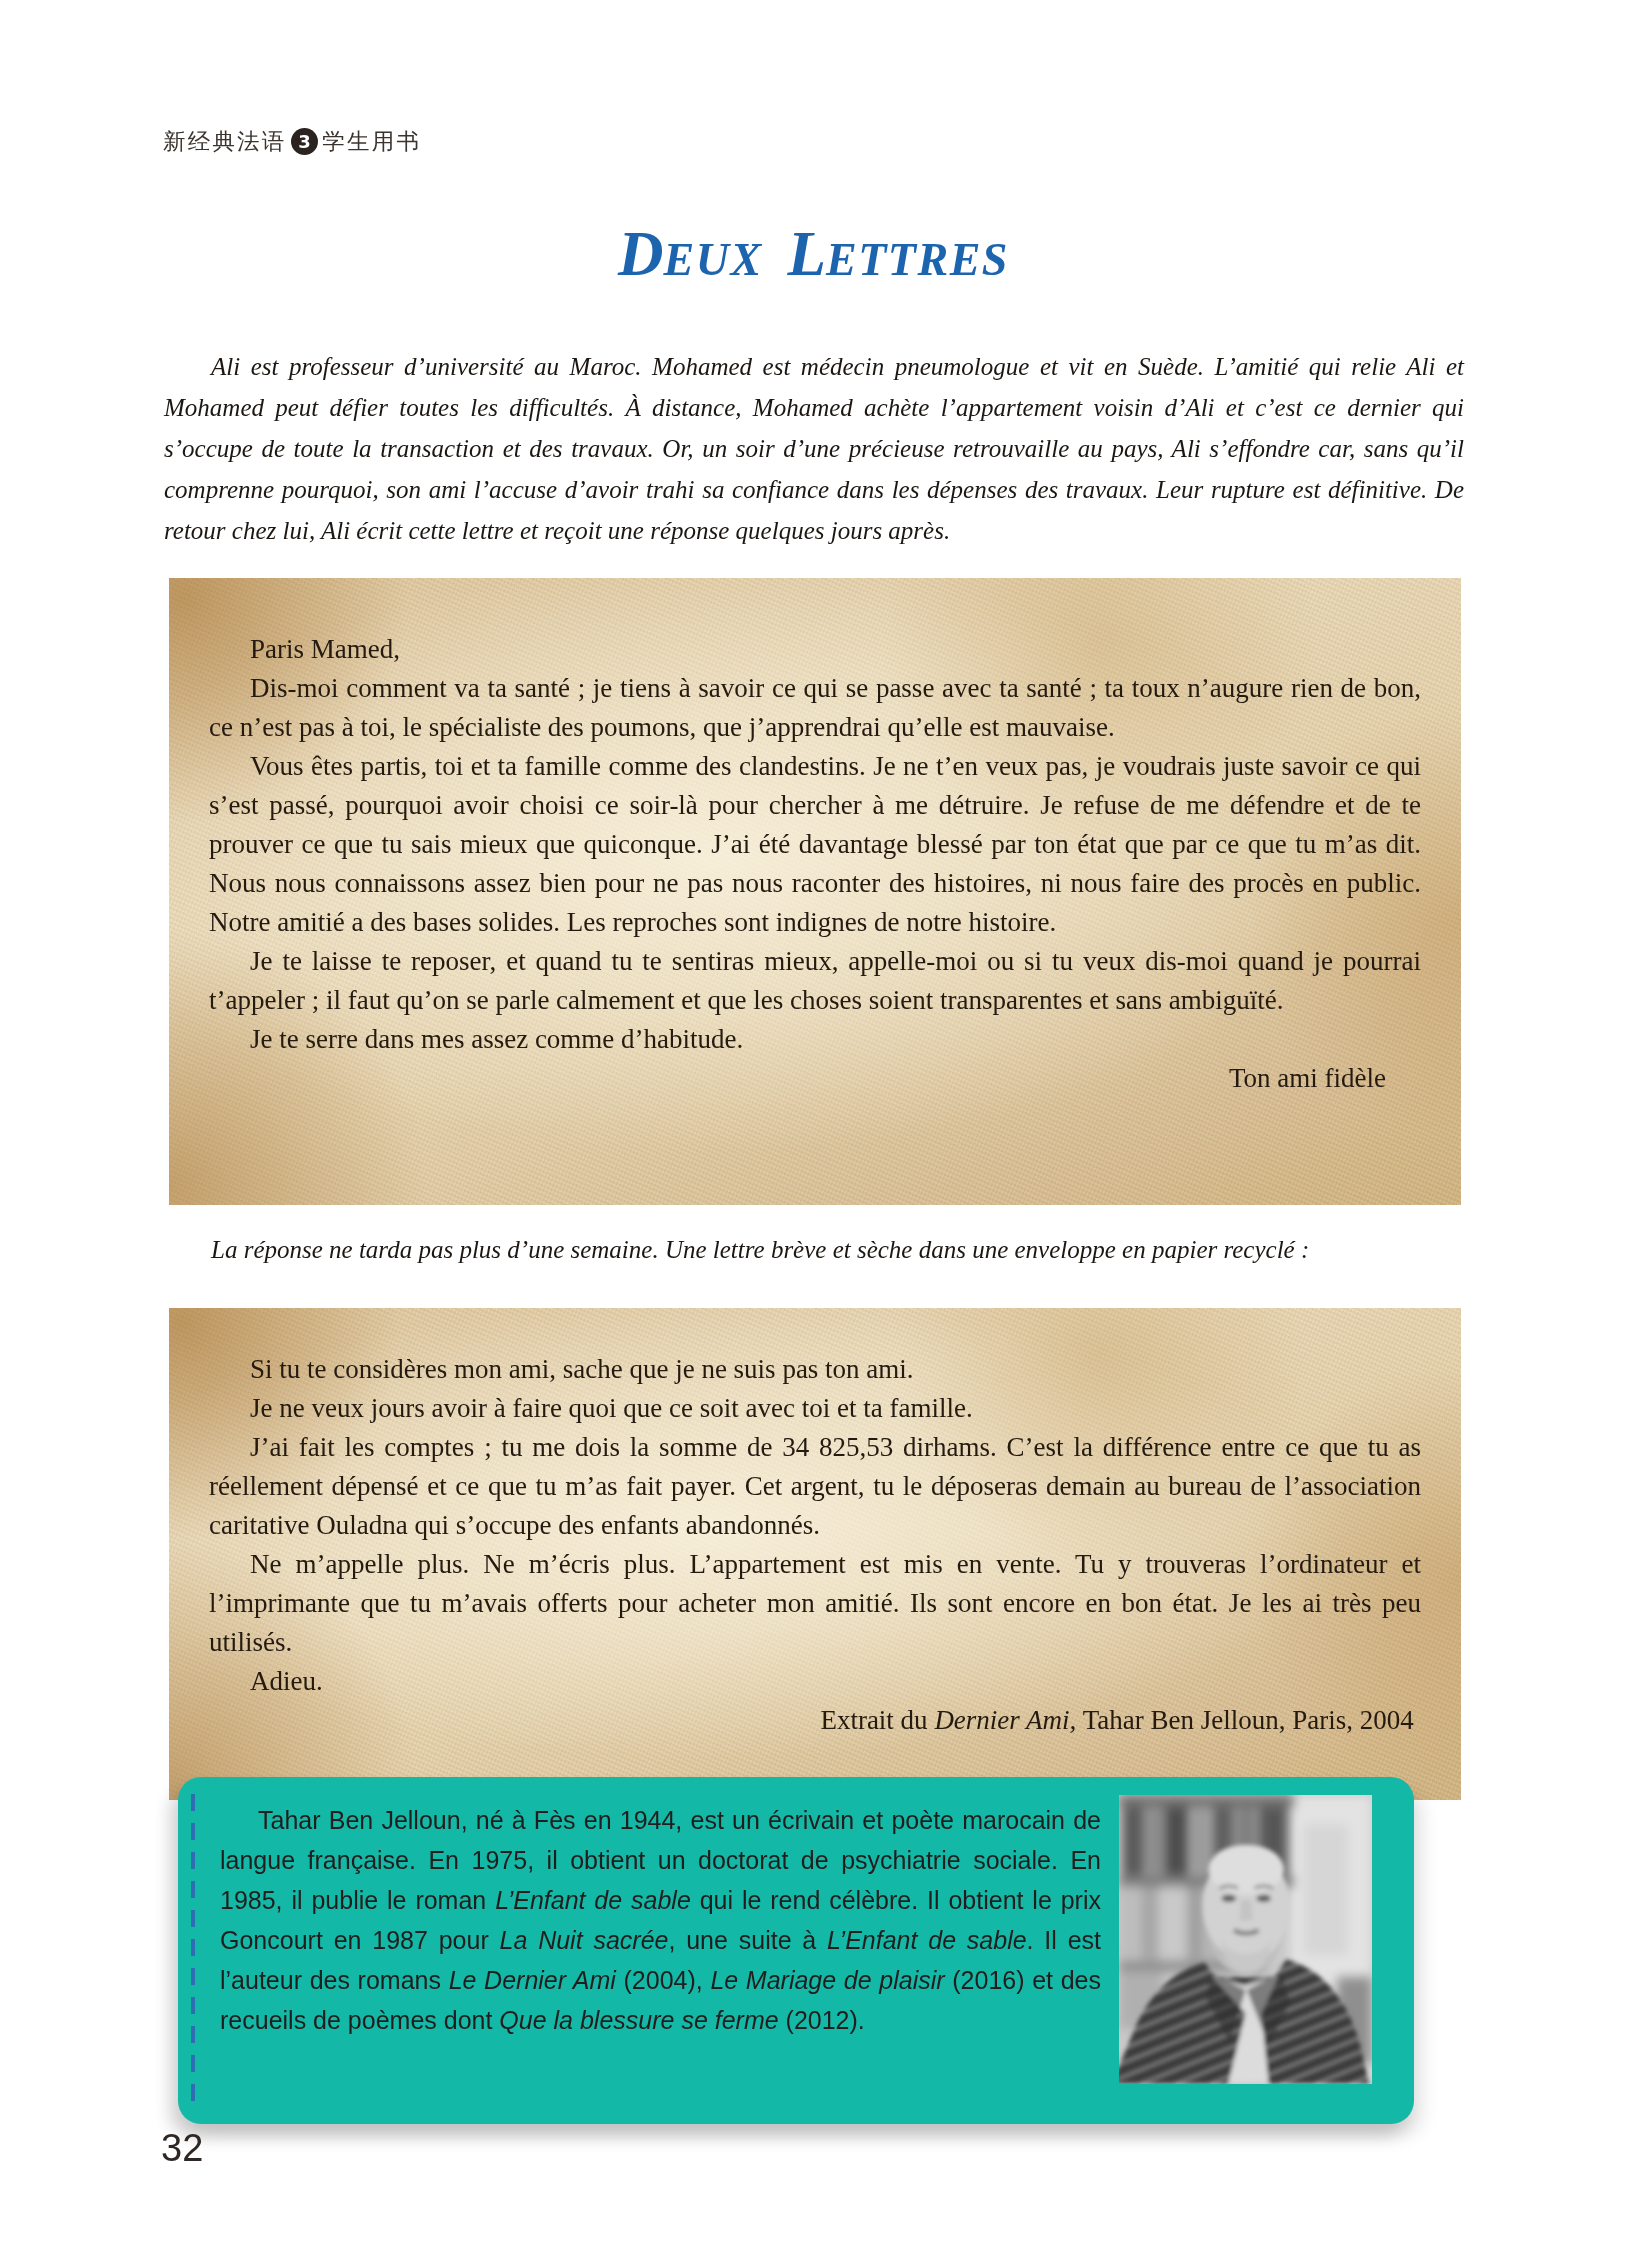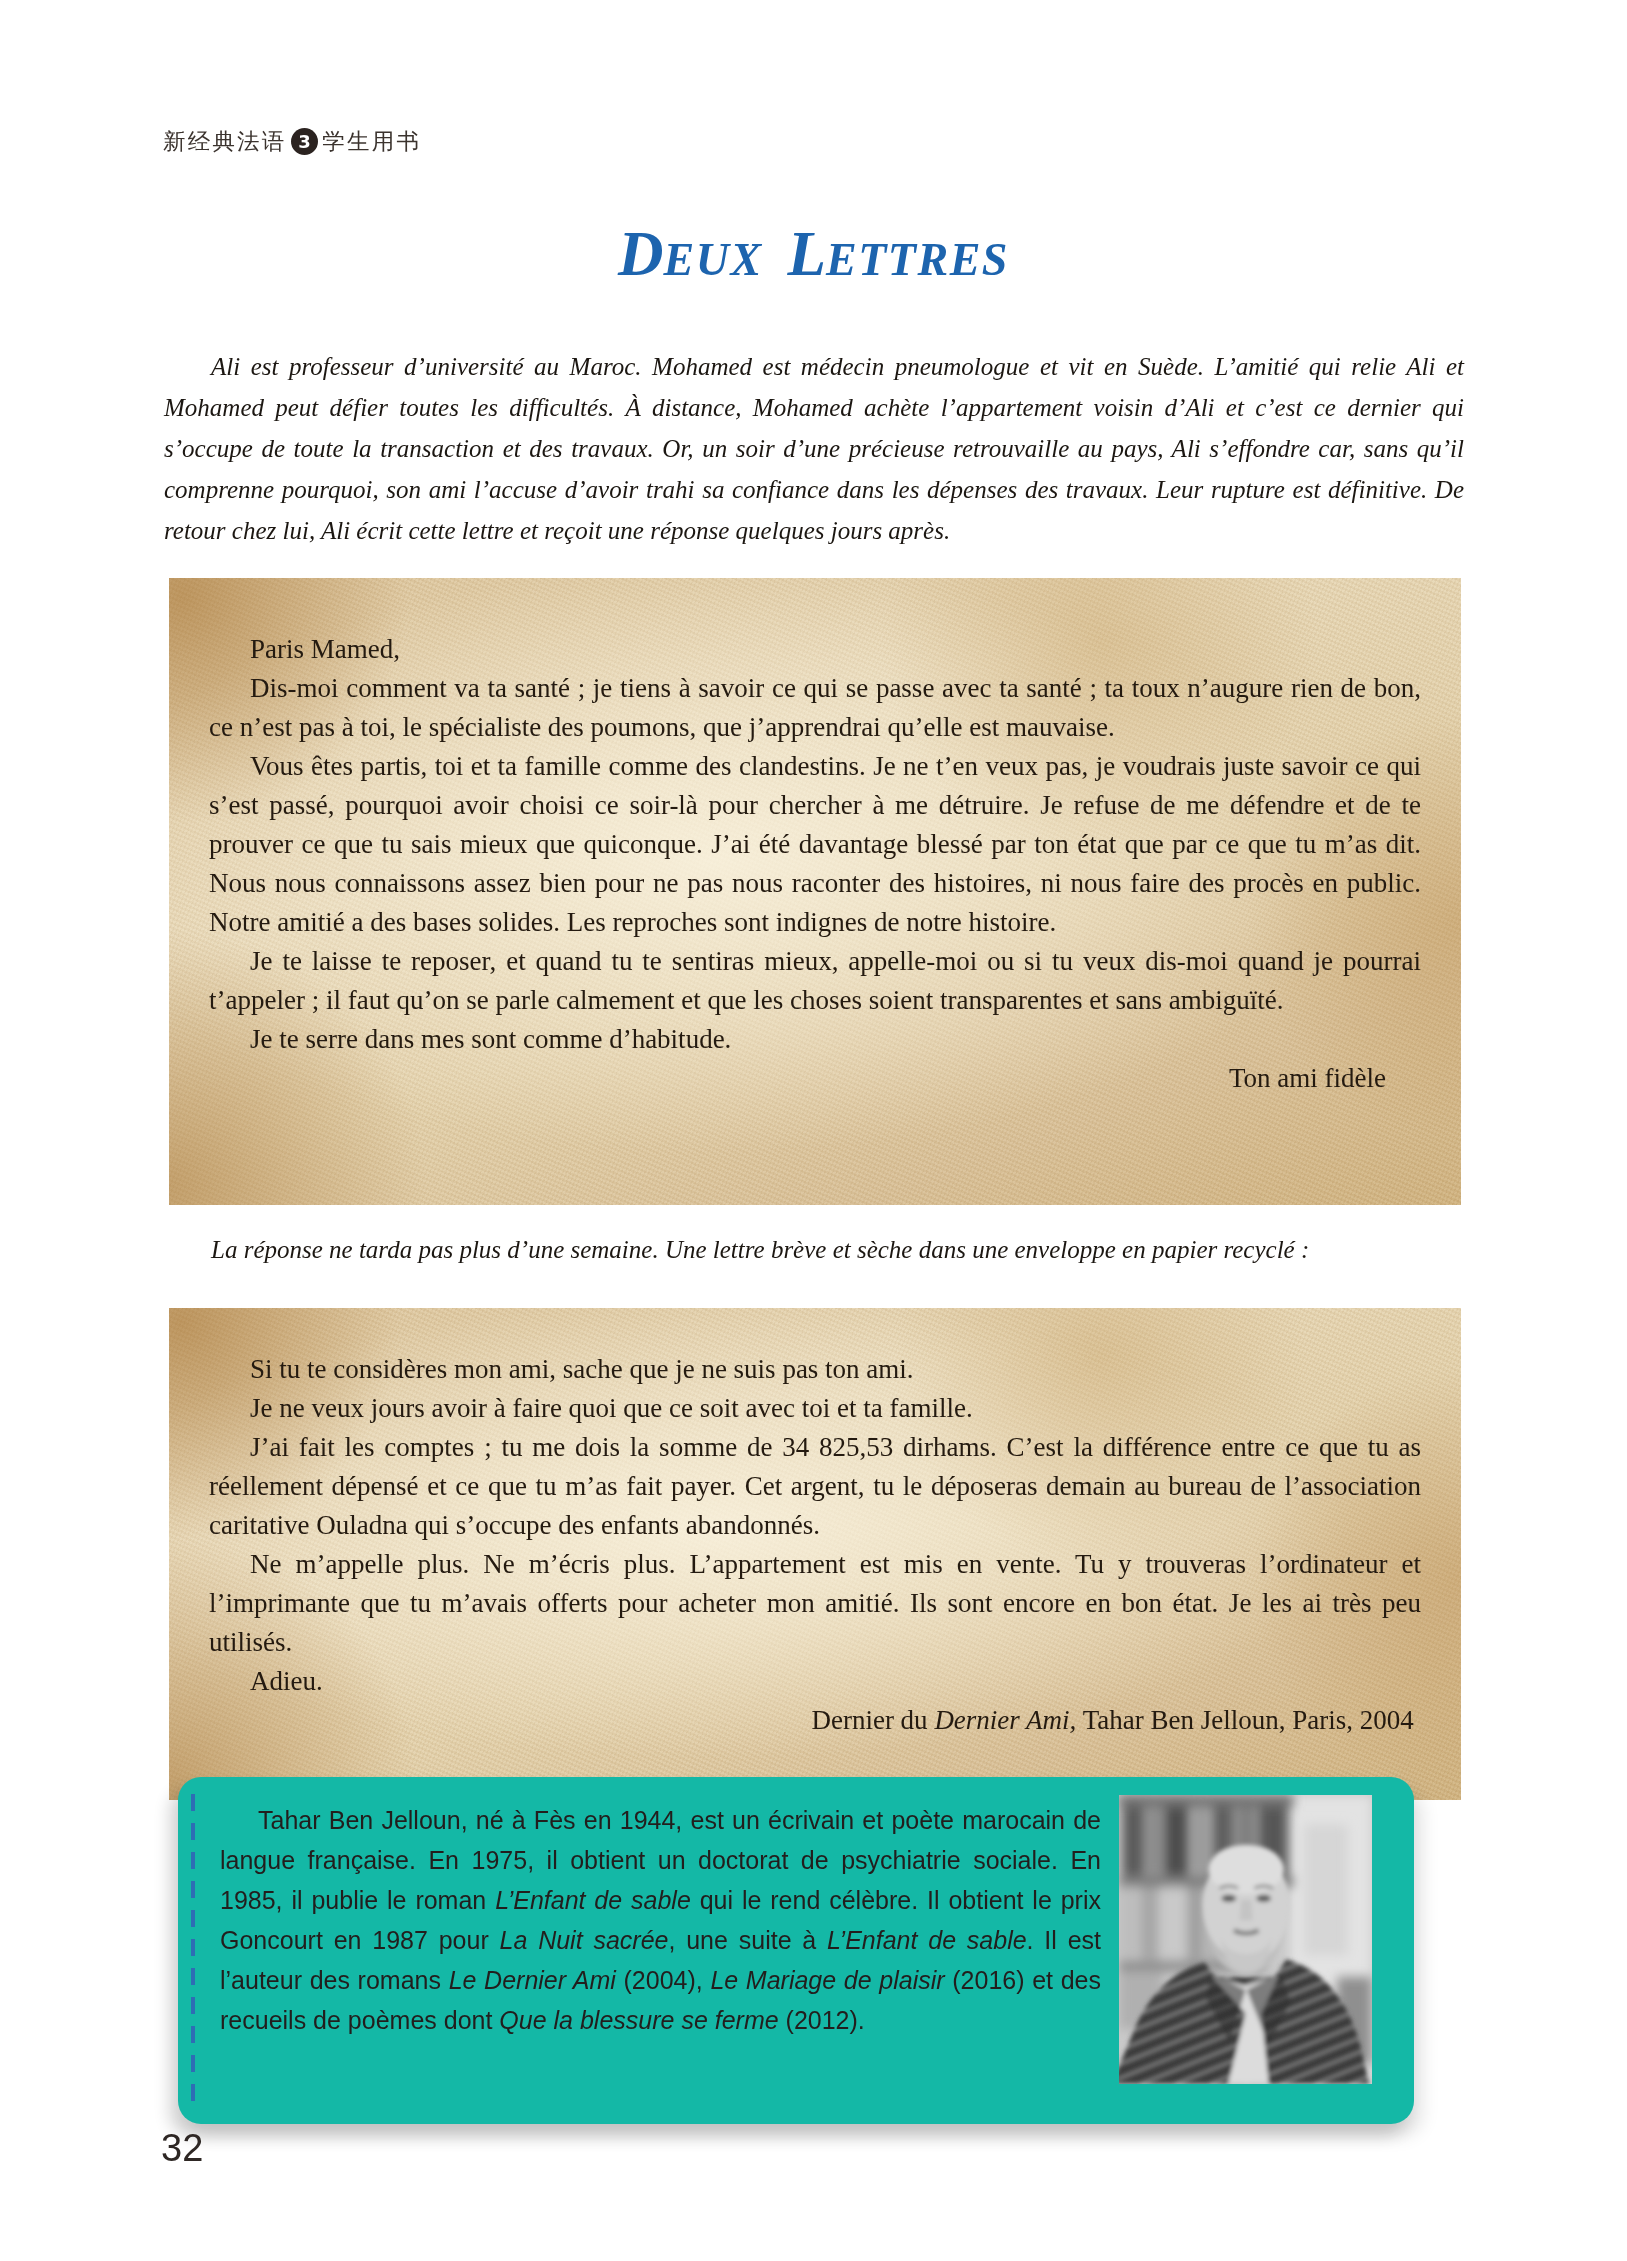--- a/index.html
+++ b/index.html
@@ -74,36 +74,36 @@
 </div>
 
 <div class="intro">Ali est professeur d’université au Maroc. Mohamed est médecin pneumologue et vit en Suède.  L’amitié qui relie Ali et Mohamed peut défier toutes les difficultés. À distance, Mohamed achète l’appartement voisin d’Ali et c’est ce dernier qui s’occupe de toute la transaction et des travaux. Or, un soir d’une précieuse retrouvaille au pays, Ali s’effondre car, sans qu’il comprenne pourquoi, son ami l’accuse d’avoir trahi sa confiance dans les dépenses des travaux. Leur rupture est définitive. De retour chez lui, Ali écrit cette lettre et reçoit une réponse quelques jours après.</div>
 
 <div class="parchment" id="letter1">
   <p class="salutation">Paris Mamed,</p>
   <div>
       <p class="lpara">Dis-moi comment va ta santé ; je tiens à savoir ce qui se passe avec ta santé ; ta toux n’augure rien de bon, ce n’est pas à toi, le spécialiste des poumons, que j’apprendrai qu’elle est mauvaise.</p>
       <p class="lpara">Vous êtes partis, toi et ta famille comme des clandestins. Je ne t’en veux pas, je voudrais juste savoir ce qui s’est passé, pourquoi avoir choisi ce soir-là pour chercher à me détruire. Je refuse de me défendre et de te prouver ce que tu sais mieux que quiconque. J’ai été davantage blessé par ton état que par ce que tu m’as dit. Nous nous connaissons assez bien pour ne pas nous raconter des histoires, ni nous faire des procès en public. Notre amitié a des bases solides. Les reproches sont indignes de notre histoire.</p>
       <p class="lpara">Je te laisse te reposer, et quand tu te sentiras mieux, appelle-moi ou si tu veux dis-moi quand je pourrai t’appeler ; il faut qu’on se parle calmement et que les choses soient transparentes et sans ambiguïté.</p>
-      <p class="lpara">Je te serre dans mes sont comme d’habitude.</p>
+      <p class="lpara">Je te serre dans mes assez comme d’habitude.</p>
     </div>
   <p class="signature">Ton ami fidèle</p>
 </div>
 
 <div class="narration">La réponse ne tarda pas plus d’une semaine. Une lettre brève et sèche dans une enveloppe en papier recyclé :</div>
 
 <div class="parchment" id="letter2">
   <div>
       <p class="lpara">Si tu te considères mon ami, sache que je ne suis pas ton ami.</p>
       <p class="lpara">Je ne veux jours avoir à faire quoi que ce soit avec toi et ta famille.</p>
       <p class="lpara">J’ai fait les comptes ; tu me dois la somme de 34 825,53 dirhams. C’est la différence entre ce que tu as réellement dépensé et ce que tu m’as fait payer. Cet argent, tu le déposeras demain au bureau de l’association caritative Ouladna qui s’occupe des enfants abandonnés.</p>
       <p class="lpara">Ne m’appelle plus. Ne m’écris plus. L’appartement est mis en vente. Tu y trouveras l’ordinateur et l’imprimante que tu m’avais offerts pour acheter mon amitié. Ils sont encore en bon état. Je les ai très peu utilisés.</p>
       <p class="lpara">Adieu.</p>
     </div>
-  <p class="credit"><span>Dernier du </span><span class="it">Dernier Ami,</span><span> Tahar Ben Jelloun, Paris, 2004</span></p>
+  <p class="credit"><span>Extrait du </span><span class="it">Dernier Ami,</span><span> Tahar Ben Jelloun, Paris, 2004</span></p>
 </div>
 
 <div class="bio-box">
   <div class="bio-dash"></div>
   <div class="bio-text"><span>Tahar Ben Jelloun, né à Fès en 1944, est un écrivain et poète marocain de langue française. En 1975, il obtient un doctorat de psychiatrie sociale. En 1985, il publie le roman </span><span class="it">L’Enfant de sable</span><span> qui le rend célèbre. Il obtient le prix Goncourt en 1987 pour </span><span class="it">La Nuit sacrée</span><span>, une suite à </span><span class="it">L’Enfant de sable</span><span>. Il est l’auteur des romans </span><span class="it">Le Dernier Ami</span><span> (2004), </span><span class="it">Le Mariage de plaisir</span><span> (2016) et des recueils de poèmes dont </span><span class="it">Que la blessure se ferme</span><span> (2012).</span></div>
   <div class="bio-photo">
     <svg width="253" height="289" viewBox="0 0 348 397" xmlns="http://www.w3.org/2000/svg">
       <defs>
         <filter id="blur1" x="-20%" y="-20%" width="140%" height="140%">
             <feGaussianBlur stdDeviation="7"></feGaussianBlur>

